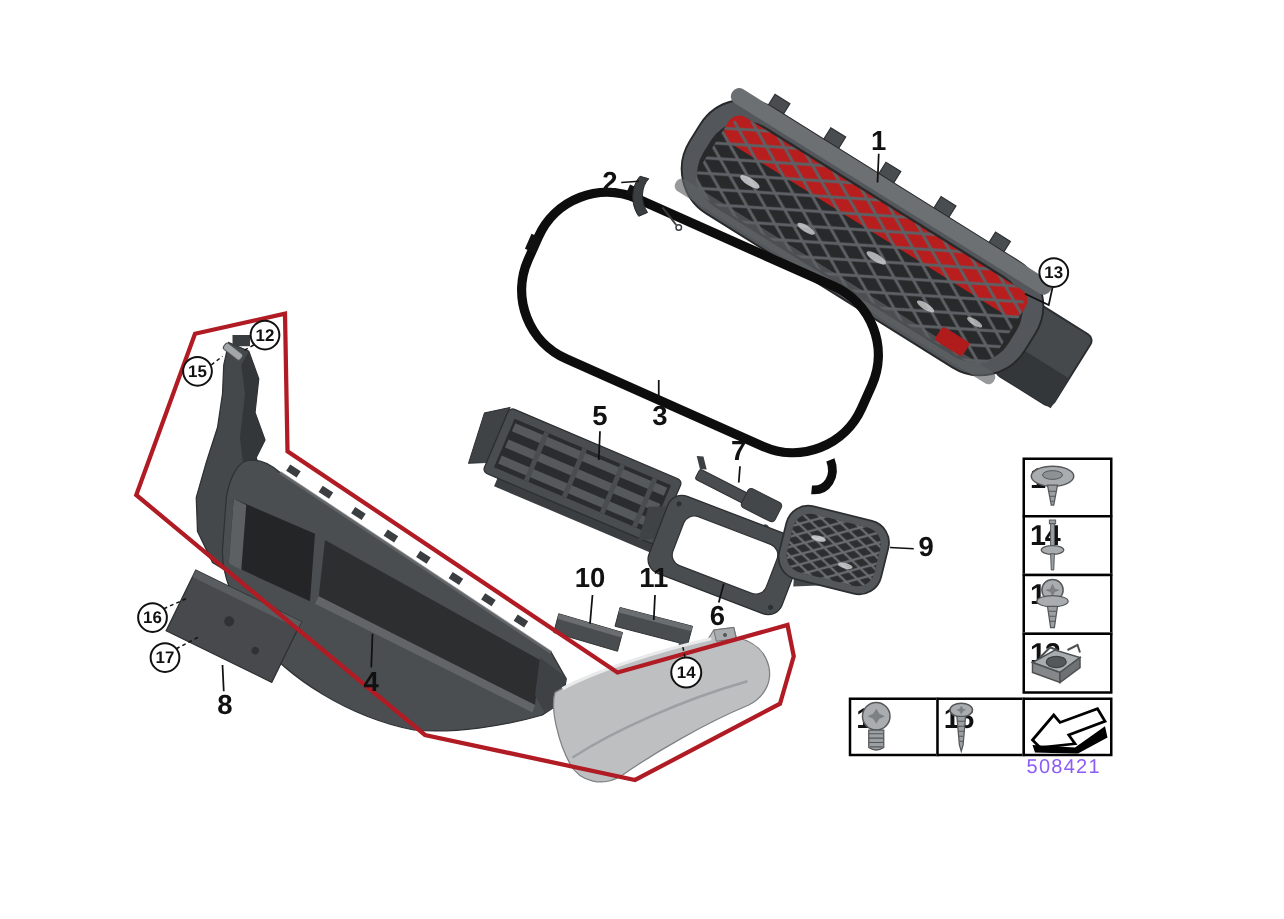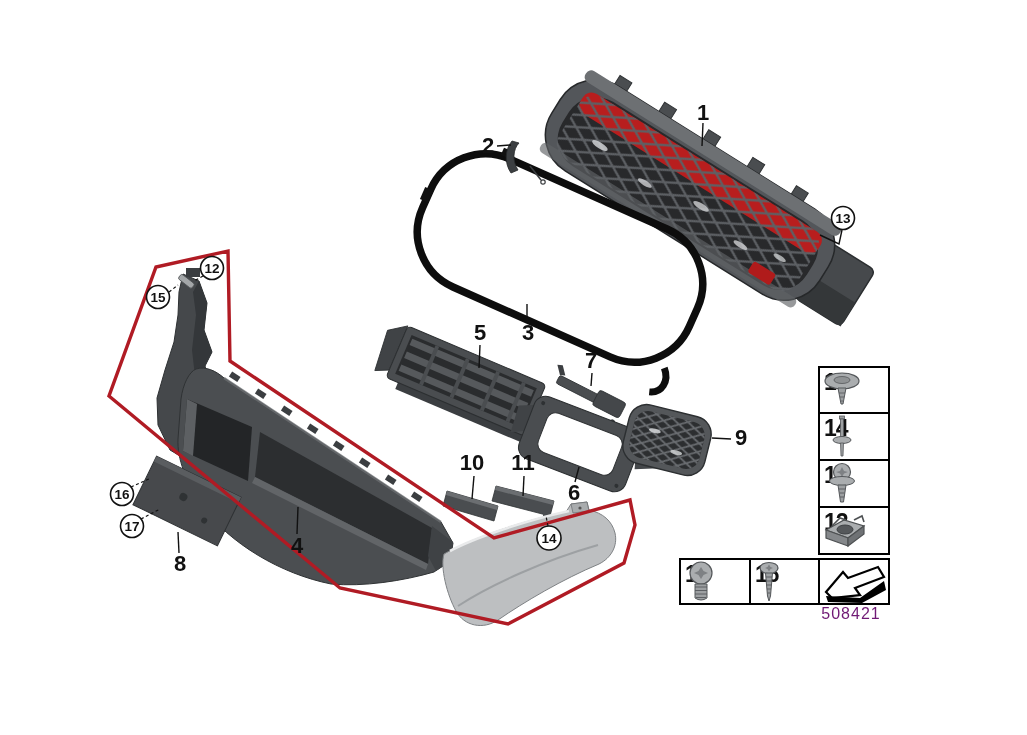--- a/index.html
+++ b/index.html
@@ -6,21 +6,21 @@
   .stage{position:relative;width:1027px;height:735px;background:#ffffff;overflow:hidden;
          font-family:"Liberation Sans",sans-serif;}
   .stage svg{position:absolute;left:0;top:0;}
   .callout-text{font-family:"Liberation Sans",sans-serif;font-weight:bold;font-size:22px;fill:#111;}
   .circled-text{font-family:"Liberation Sans",sans-serif;font-weight:bold;font-size:13.5px;fill:#111;}
   .legend-cell{position:absolute;border:2px solid #000;background:#fff;box-sizing:border-box;}
   .legend-num{position:absolute;left:4px;top:1px;font-weight:bold;font-size:23px;color:#111;
               font-family:"Liberation Sans",sans-serif;letter-spacing:-1px;}
   .legend-icon{position:absolute;right:1px;top:1px;}
   .sheet-number{position:absolute;left:815px;top:605px;width:72px;text-align:center;
-                font-size:16px;color:#701a75;font-family:"Liberation Sans",sans-serif;letter-spacing:1px;}
+                font-size:16px;color:#8b5cf6;font-family:"Liberation Sans",sans-serif;letter-spacing:1px;}
 </style>
 </head>
 <body>
 
 <div class="stage">
 
 <svg width="1027" height="735" viewBox="0 0 1027 735">
   <defs>
     <pattern id="diamonds" width="26" height="14" patternUnits="userSpaceOnUse">
       <path d="M0,7 L13,0 L26,7 L13,14 Z" fill="none" stroke="#5d6064" stroke-width="2.4"></path>

